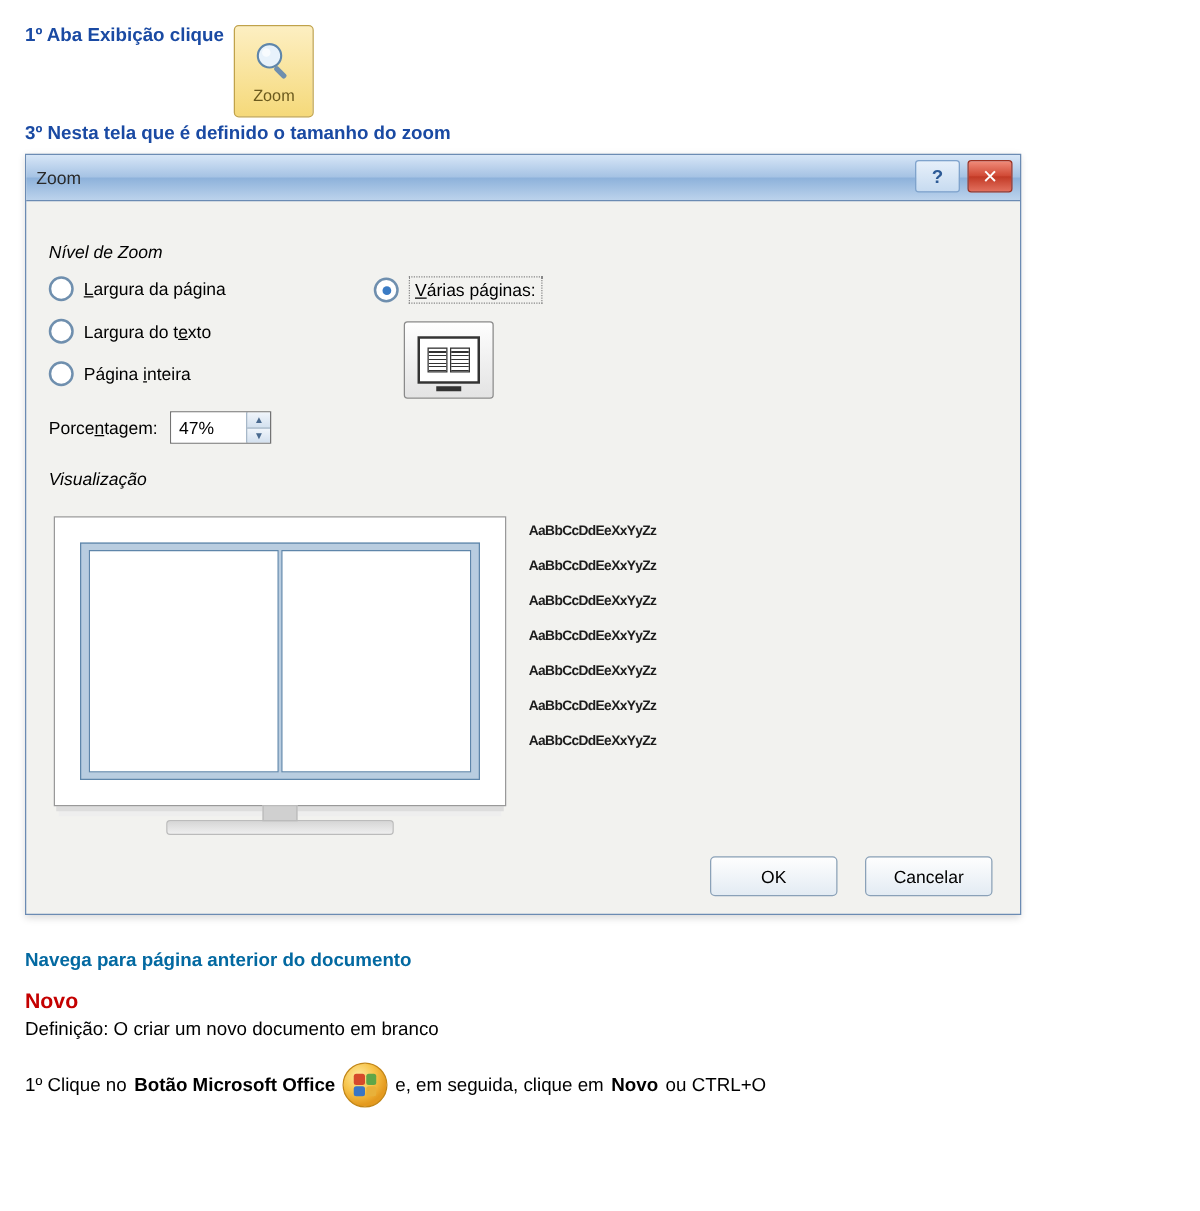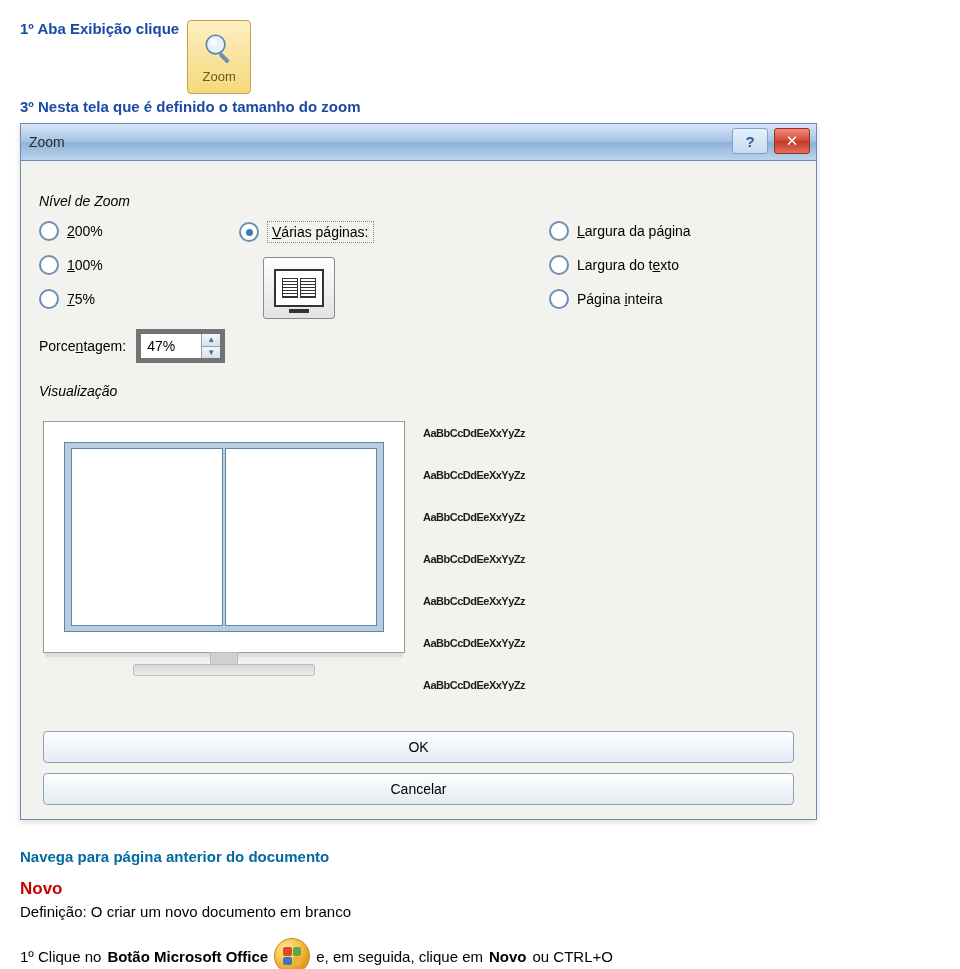--- a/index.html
+++ b/index.html
@@ -168,21 +168,21 @@
   }
   .pct-row {
     display: flex; align-items: center; gap: 10px;
     margin-top: 6px; 
     font-size: 14px;
   }
   .spinner {
     display: inline-flex;
     align-items: stretch;
     height: 24px;
-    border: 5px solid #737373;
+    border: 1px solid #737373;
     background: #fff;
   }
   .spinner input {
     border: none;
     width: 48px;
     padding: 0 6px;
     font-size: 14px;
     outline: none;
     background: #fff;
   }
@@ -248,37 +248,36 @@
   .monitor-large .inner .page {
     flex: 1;
     background: #fff;
     border: 1px solid #5f86aa;
     height: 100%;
   }
   .text-preview {
     flex: 1;
     display: flex;
     flex-direction: column;
-    gap: 30px;
+    gap: 16px;
     padding-top: 6px;
   }
   .text-preview .sample {
      font-size: 11px;
      font-weight: 700;
      color: #1b1b1b;
      letter-spacing: -0.5px;
   }
 
   .dialog-footer {
     display: flex;
     justify-content: flex-end;
-    gap: 10px;
+    gap: 22px;
     padding: 0 4px;
     margin-top: 10px;
-    flex-direction: column;
   }
   .btn {
     min-width: 100px;
     height: 30px;
     border: 1px solid #8aa1b8;
     background: linear-gradient(#fefefe,#e3ebf3);
     border-radius: 4px;
     font-size: 14px;
     display: inline-flex;
     align-items: center; justify-content: center;
@@ -347,60 +346,46 @@
     <span class="title">Zoom</span>
     <div class="titlebar-controls">
       <div class="tb-btn tb-help">?</div>
       <div class="tb-btn tb-close">✕</div>
     </div>
   </div>
   <div class="dialog-body">
     <div class="section-label">Nível de Zoom</div>
 
     <div class="zoom-columns">
-      <div class="col col1">
+
+      <div class="col col2">
         <div class="radio-row">
           <span class="radio"></span>
-          <span class="ulabel"><span class="u">2</span>00%</span>
+          <span class="ulabel"><span class="u">L</span>argura da página</span>
         </div>
         <div class="radio-row">
           <span class="radio"></span>
-          <span class="ulabel"><span class="u">1</span>00%</span>
+          <span class="ulabel">Largura do t<span class="u">e</span>xto</span>
         </div>
         <div class="radio-row">
           <span class="radio"></span>
-          <span class="ulabel"><span class="u">7</span>5%</span>
+          <span class="ulabel">Página <span class="u">i</span>nteira</span>
         </div>
       </div>
 
       <div class="col col3">
         <div class="radio-row">
           <span class="radio selected"></span>
           <span class="dotted-box ulabel"><span class="u">V</span>árias páginas:</span>
         </div>
         <div class="multi-pages-btn">
           <div class="monitor">
             <div class="mp"></div>
               <div class="mp"></div>
           </div>
-        </div>
-      </div>
-
-      <div class="col col2">
-        <div class="radio-row">
-          <span class="radio"></span>
-          <span class="ulabel"><span class="u">L</span>argura da página</span>
-        </div>
-        <div class="radio-row">
-          <span class="radio"></span>
-          <span class="ulabel">Largura do t<span class="u">e</span>xto</span>
-        </div>
-        <div class="radio-row">
-          <span class="radio"></span>
-          <span class="ulabel">Página <span class="u">i</span>nteira</span>
         </div>
       </div>
     </div>
 
     <div class="pct-row">
       <span>Porce<span class="u" style="text-decoration:underline">n</span>tagem:</span>
       <span class="spinner">
         <input type="text" value="47%" style="">
         <span class="btns">
           <span class="sb">▲</span>

